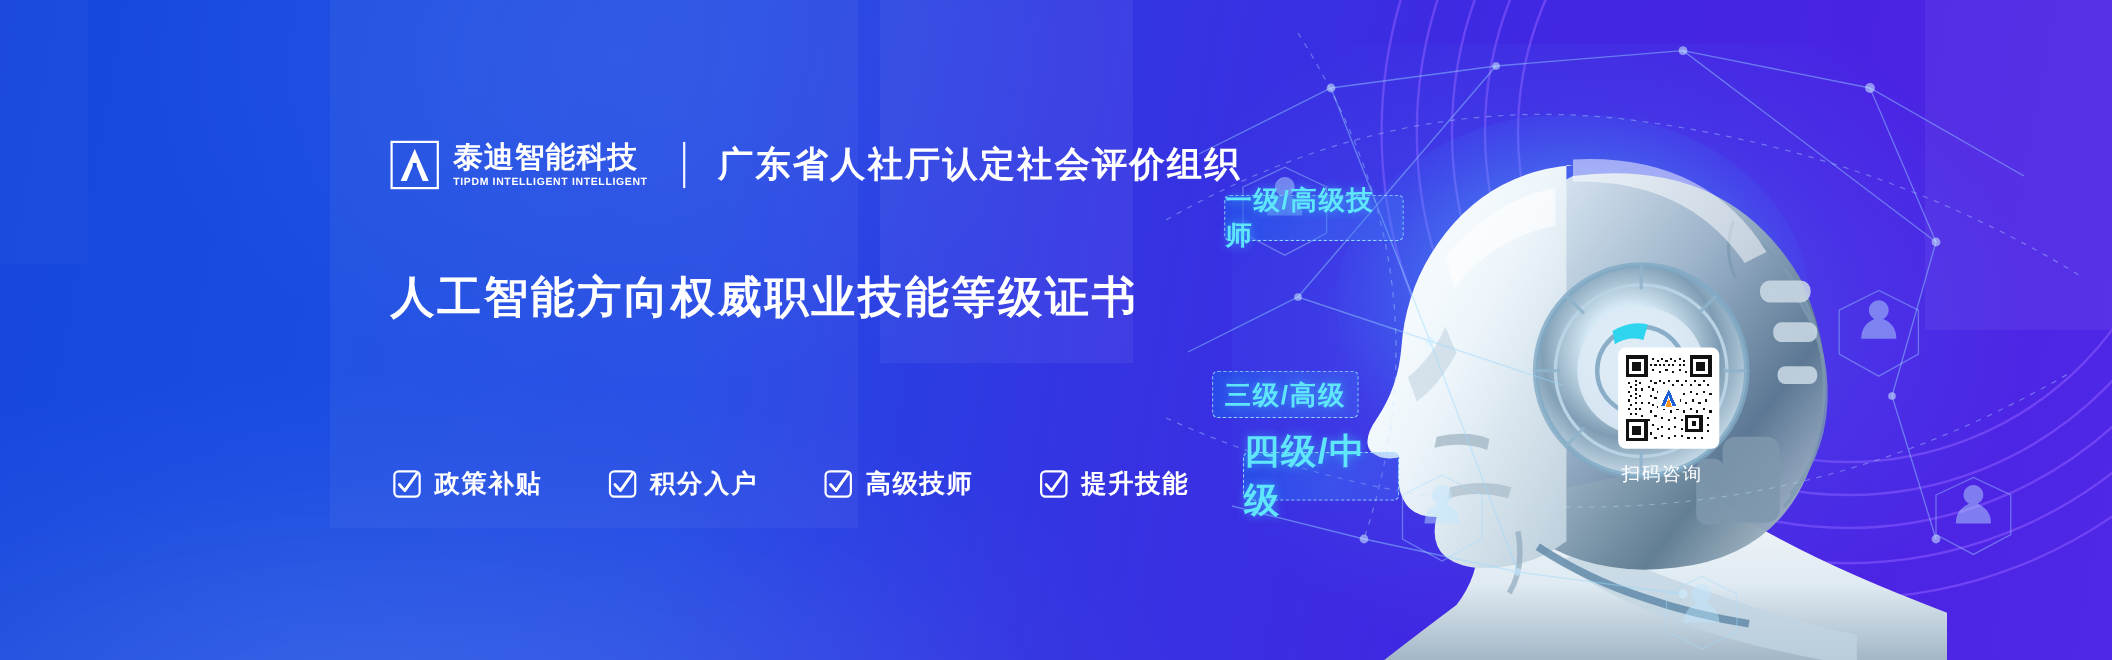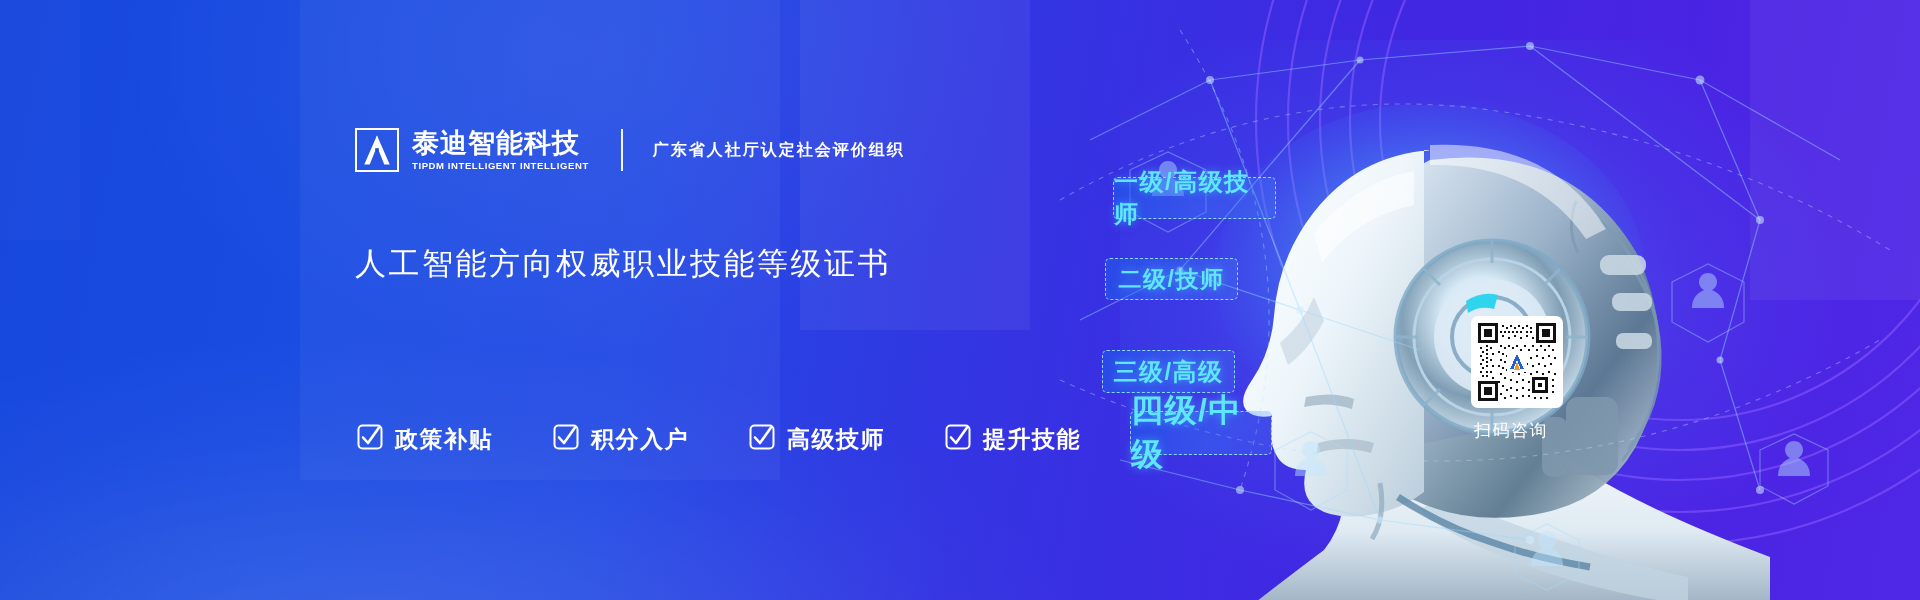--- a/index.html
+++ b/index.html
@@ -60,60 +60,60 @@
   .logo-text { margin-left:13px; }
   .logo-cn {
     font-size:27px; font-weight:bold; color:#fff; letter-spacing:1px;
     line-height:1.05; font-family:"Liberation Sans", sans-serif;
   }
   .logo-en {
     font-size:9.5px; font-weight:bold; color:#fff; letter-spacing:.6px;
     margin-top:3px; font-family:"Liberation Sans", sans-serif;
   }
   .divider { width:2px; height:42px; background:#fff; margin:0 30px 0 32px; opacity:.95; }
-  .org-name { font-size:16px; font-weight:bold; color:#fff; letter-spacing:2px; }
+  .org-name { font-size:32px; font-weight:bold; color:#fff; letter-spacing:2px; }
 
   
   .subtitle {
     position:absolute; left:355px; top:243px;
-    font-size:31px; font-weight:normal; color:#fff; letter-spacing:2.5px;
+    font-size:40px; font-weight:bold; color:#fff; letter-spacing:2.5px;
   }
 
   
   .headline {
     position:absolute; left:352px; top:300px;
     font-size:52px; font-weight:bold; letter-spacing:2px;
     background:linear-gradient(180deg, #ffffff 0%, #e8fbff 22%, #9beef9 58%, #5fe2f7 82%, #4bd9f5 100%);
     -webkit-background-clip:text; background-clip:text;
     -webkit-text-fill-color:transparent; color:transparent;
     filter:drop-shadow(0 2px 5px rgba(0,0,0,.18));
   }
 
   
   .features { position:absolute; left:357px; top:424px; display:flex; align-items:center; }
-  .feature { display:flex; align-items:flex-start; margin-right:60px; }
+  .feature { display:flex; align-items:center; margin-right:60px; }
   .check-box { width:26px; height:26px; flex:none; position:relative; }
   .check-box svg { width:100%; height:100%; }
   .feature-label {
     margin-left:12px; font-size:23px; font-weight:bold; color:#fff; letter-spacing:1.5px;
   }
 
   
   .badge {
     position:absolute; display:flex; align-items:center; justify-content:center;
     border:1.5px dashed rgba(160,235,255,.85);
     border-radius:5px;
     background:linear-gradient(100deg, rgba(30,95,235,.55) 0%, rgba(55,120,245,.42) 55%, rgba(70,140,250,.22) 100%);
     font-weight:bold; letter-spacing:1.5px;
     color:#5fe6fb;
     text-shadow:0 0 9px rgba(70,220,255,.55);
   }
   .badge-1 { left:1113px; top:177px; width:163px; height:42px; font-size:24px; }
   .badge-2 { left:1105px; top:258px; width:133px; height:42px; font-size:23px; }
-  .badge-3 { left:1102px; top:337px; width:133px; height:43px; font-size:24px;margin-top:13px; }
+  .badge-3 { left:1102px; top:337px; width:133px; height:43px; font-size:24px; }
   .badge-4 { left:1130px; top:411px; width:142px; height:44px; font-size:32px; }
 
   
   .qr-wrap { position:absolute; left:1471px; top:316px; width:80px; }
   .qr {
     width:92px; height:92px; background:#fff; border-radius:7px;
     padding:5px; position:relative;
   }
   .qr svg { width:100%; height:100%; display:block; }
   .qr-caption {
@@ -350,21 +350,20 @@
           <svg viewBox="0 0 26 26">
             <rect x="1.5" y="1.5" width="23" height="23" rx="4" fill="none" stroke="#ffffff" stroke-width="2"></rect>
             <path d="M6 13.5 L11 19 L22 3.5" fill="none" stroke="#ffffff" stroke-width="2.6" stroke-linecap="round" stroke-linejoin="round"></path>
           </svg>
         </span>
         <span class="feature-label">提升技能</span>
       </div>
     </div>
 
     <div class="badge badge-1">一级/高级技师</div>
-    <div class="badge badge-2">二级/技师</div>
     <div class="badge badge-3">三级/高级</div>
     <div class="badge badge-4">四级/中级</div>
 
     <div class="qr-wrap">
       <div class="qr">
         <svg viewBox="0 0 82 82" shape-rendering="crispEdges">
           <rect width="82" height="82" fill="#fff"></rect>
           <g fill="#111">
 
             <rect x="2" y="2" width="20" height="20"></rect>

